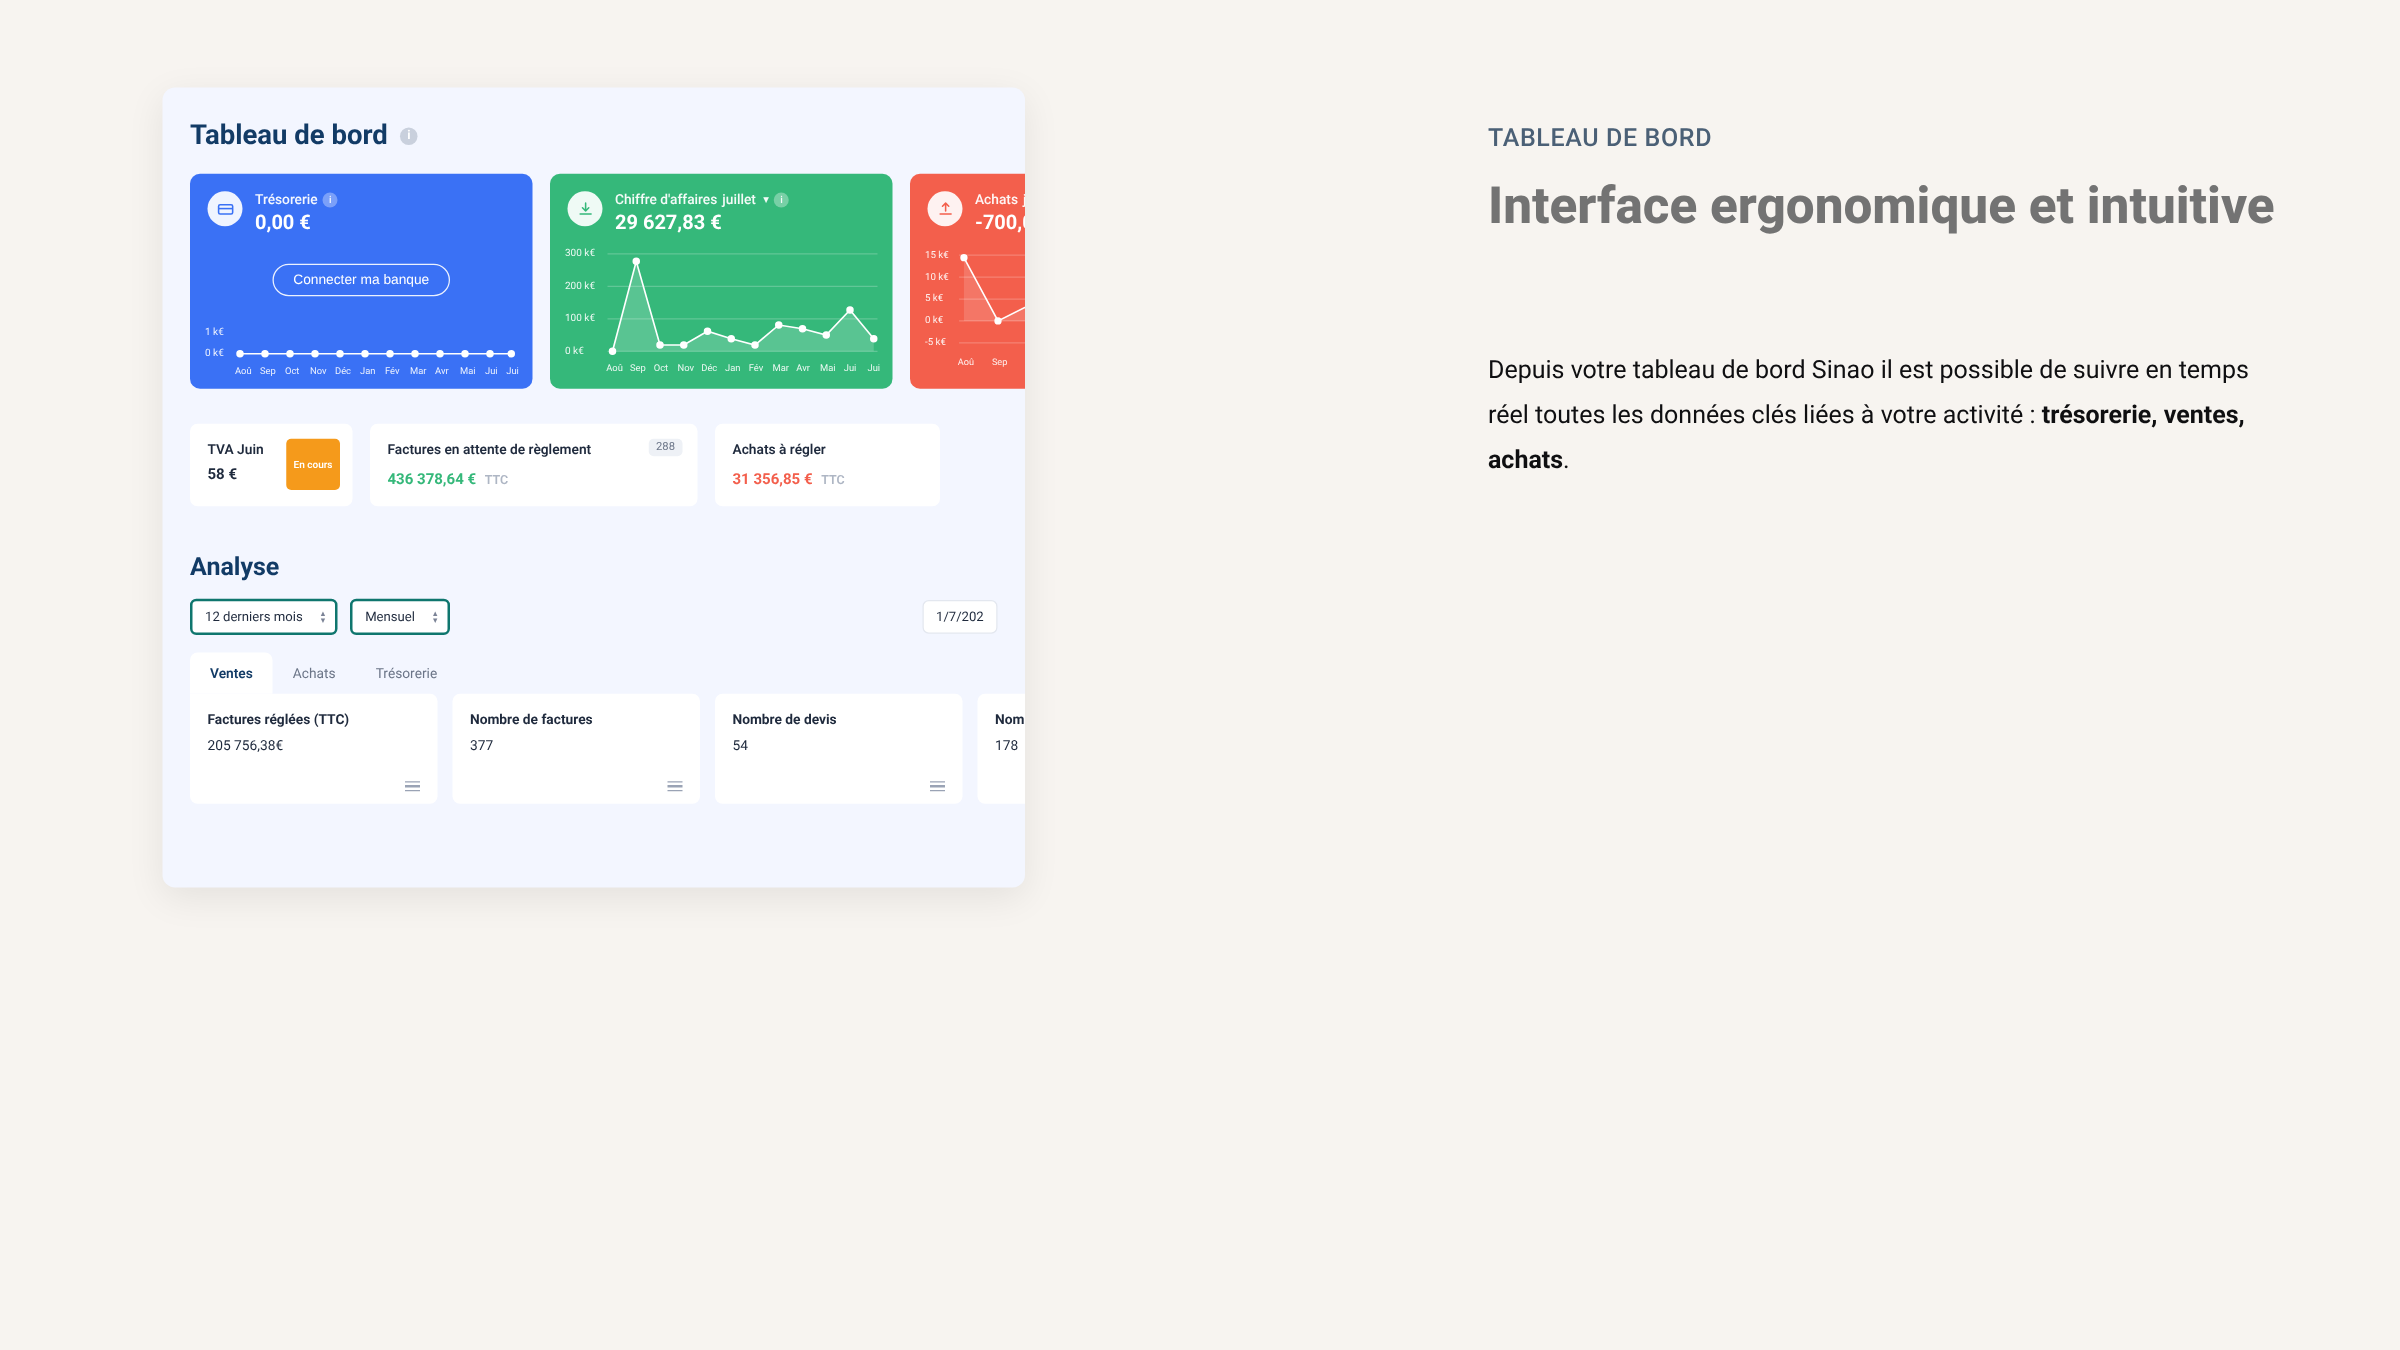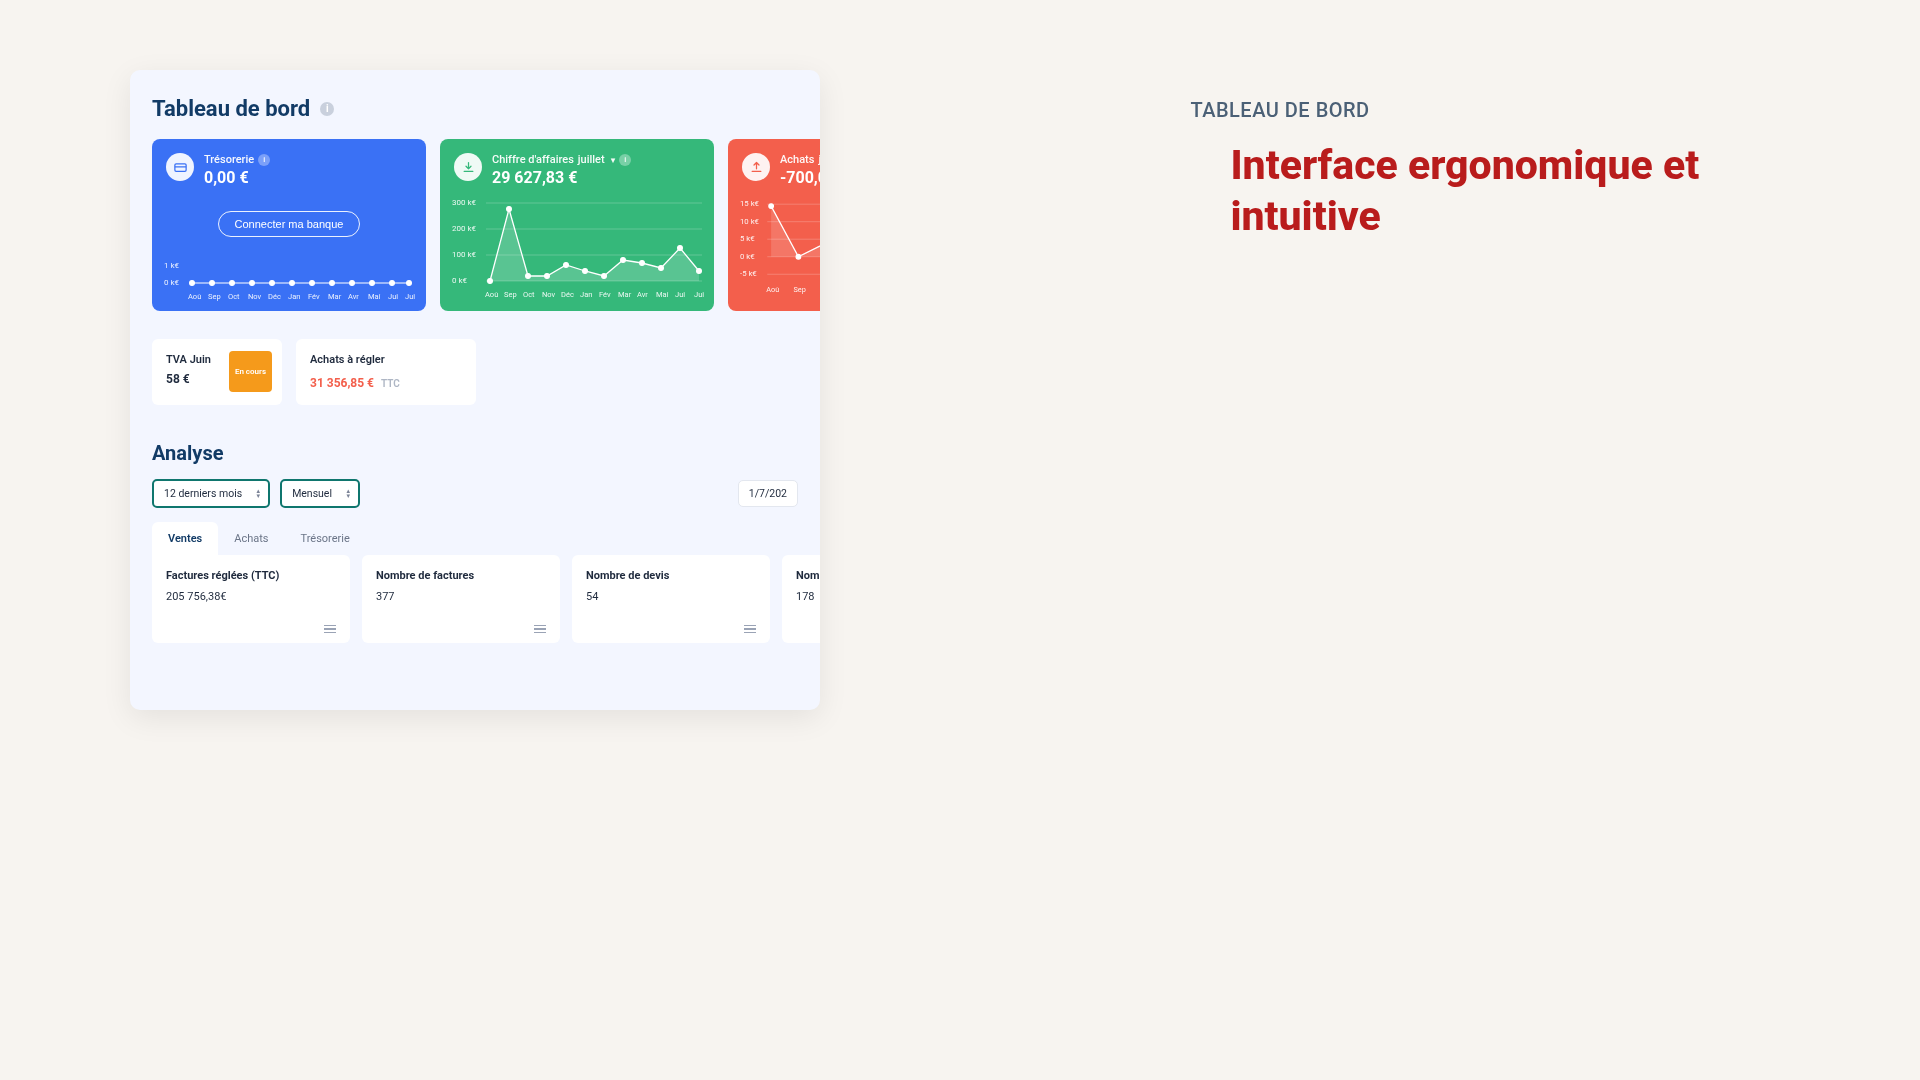--- a/index.html
+++ b/index.html
@@ -230,24 +230,23 @@
   .eyebrow {
     font-size: 20px;
     letter-spacing: 0.5px;
     color: #4b6076;
     font-weight: 500;
   }
   .hero {
     font-size: 41px;
     line-height: 1.25;
     font-weight: 800;
-    color: #b91c1c;
+    color: #737373;
     margin-top: 18px;
     margin-bottom: 86px;
-    margin-left: 40px;
   }
   .body {
     font-size: 20px;
     line-height: 1.8;
     color: #0f0f11;
   }
   .body strong { font-weight: 700; }
 
   .pt { fill:#fff; stroke:inherit; }
 </style>
@@ -430,20 +429,28 @@
         </div>
       </div>
     </div>
 
     <div class="stat-row">
       <div class="stat stat-1">
         <div class="stat-title">TVA Juin</div>
         <div class="stat-val v-dark">58 €</div>
         <div class="badge-orange">En cours</div>
       </div>
+      <div class="stat stat-3">
+        <div class="stat-title">Factures en attente de règlement</div>
+        <div>
+          <span class="stat-val v-green">436 378,64 €</span>
+          <span class="ttc">TTC</span>
+        </div>
+        <div class="badge">288</div>
+      </div>
       <div class="stat stat-4">
         <div class="stat-title">Achats à régler</div>
         <div>
           <span class="stat-val v-red">31 356,85 €</span>
           <span class="ttc">TTC</span>
         </div>
       </div>
     </div>
 
     <div class="section-title">Analyse</div>
@@ -505,13 +512,16 @@
         <div class="an-val">178</div>
       </div>
     </div>
 
   </div>
 </div>
 
 <div class="right-wrap">
   <div class="eyebrow">TABLEAU DE BORD</div>
   <div class="hero">Interface ergonomique et intuitive</div>
+  <div class="body">
+    <span>Depuis votre tableau de bord Sinao il est possible de suivre en temps réel toutes les données clés liées à votre activité : </span><strong>trésorerie, ventes, achats</strong><span>.</span>
+  </div>
 </div>
 
 </body></html>

